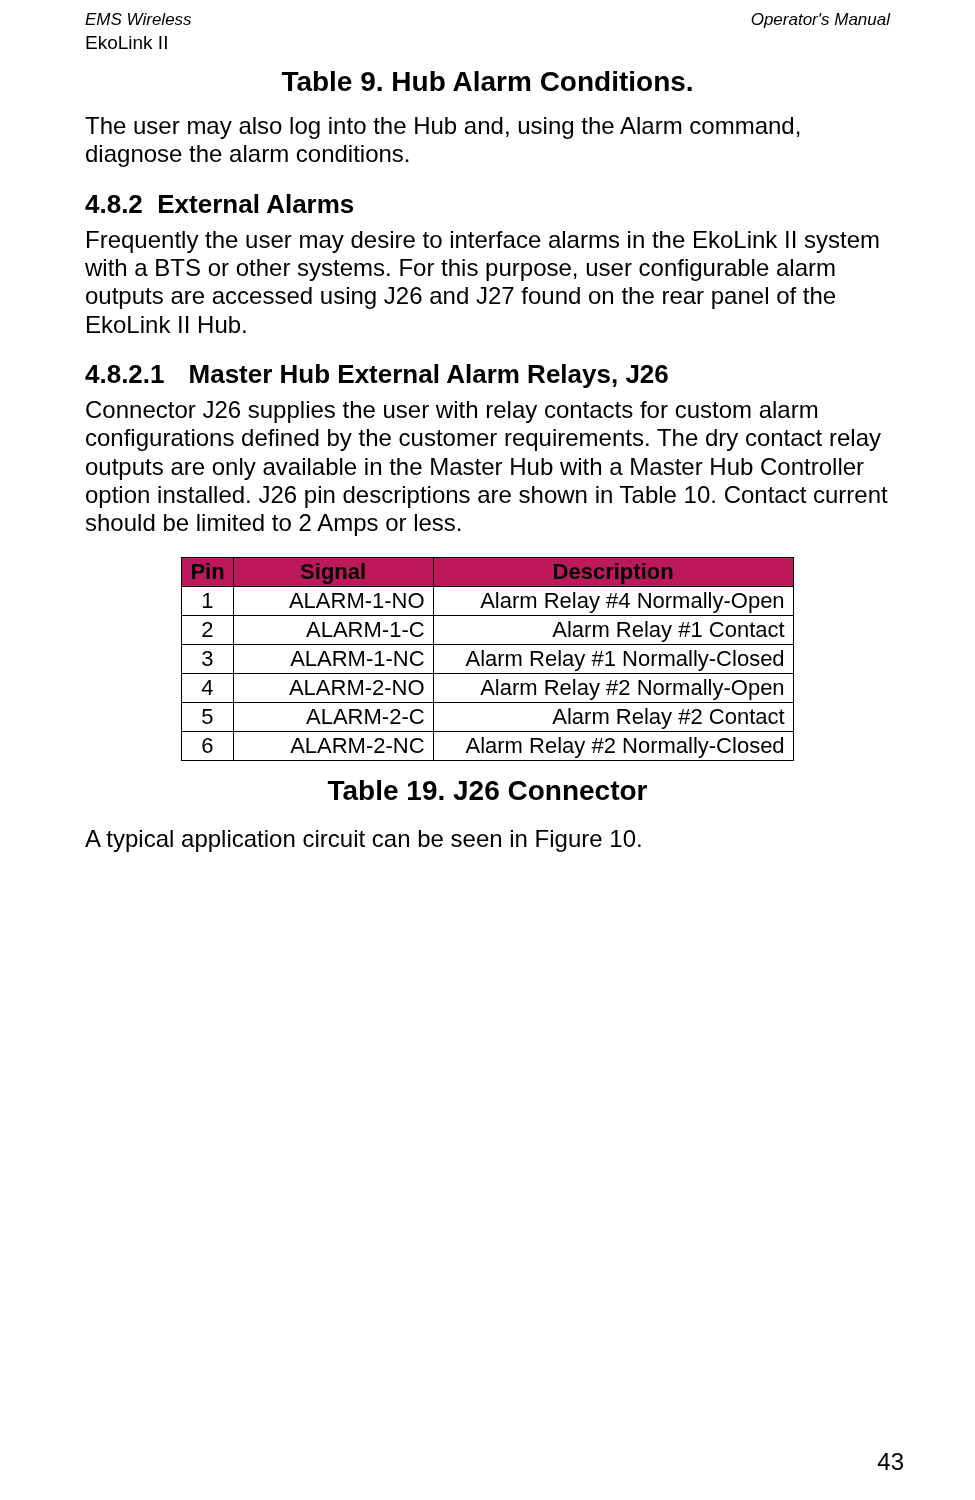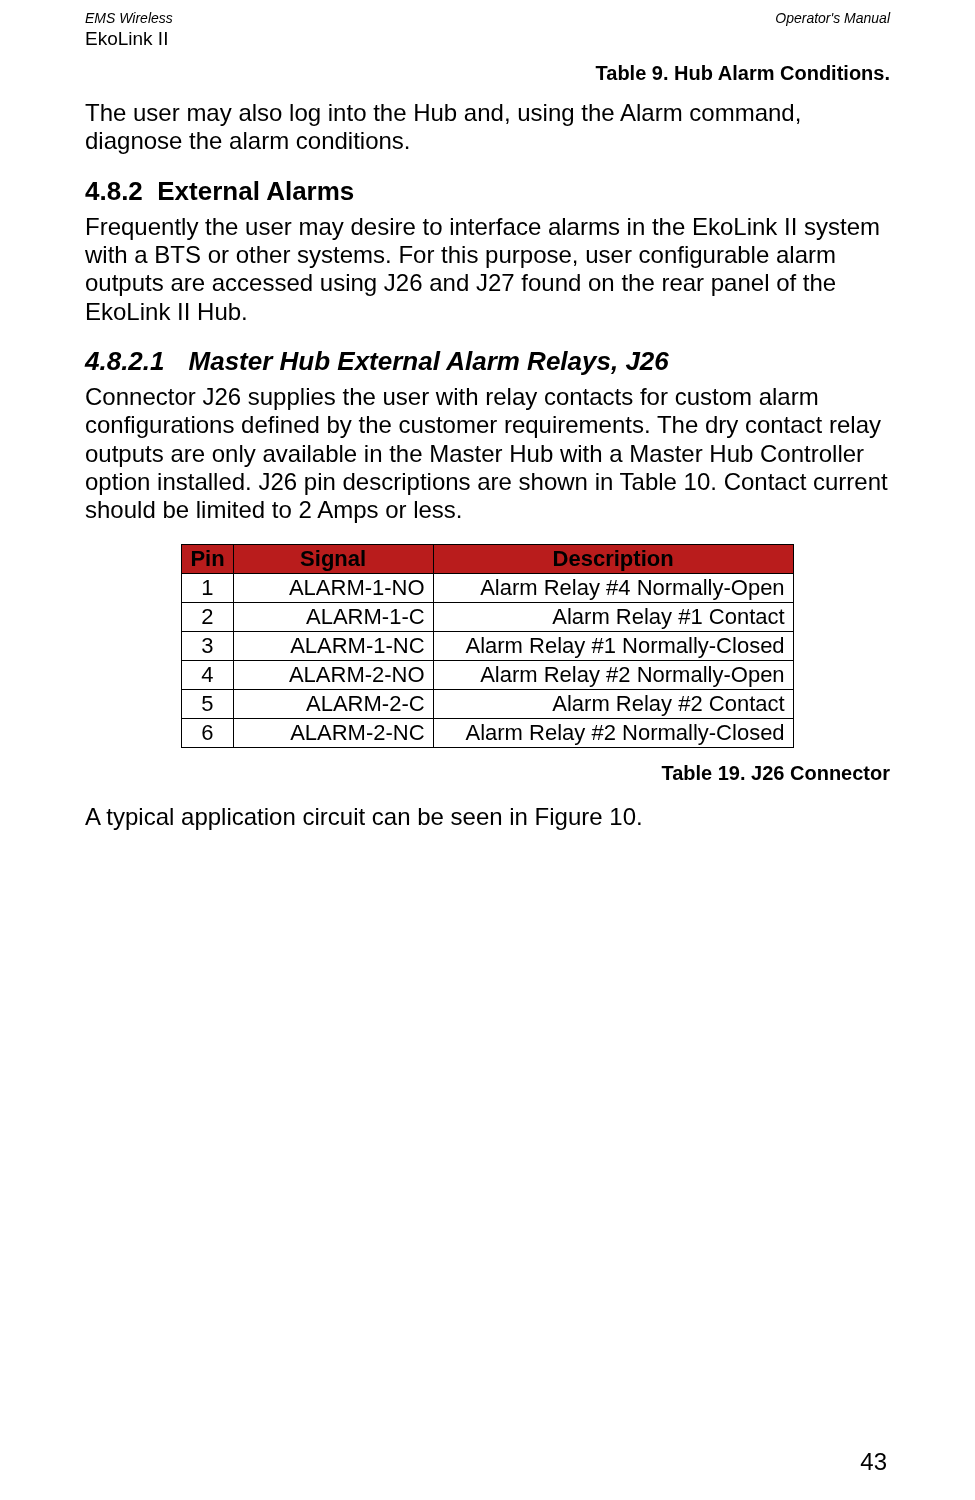--- a/index.html
+++ b/index.html
@@ -13,90 +13,89 @@
       width: 975px;
       height: 1500px;
       padding: 10px 85px 30px 85px;
       position: relative;
       color: #000;
     }
     .header-row {
       display: flex;
       justify-content: space-between;
       align-items: center;
-      font-size: 14px;
+      font-size: 17px;
       margin-bottom: 2px;
     }
     .header-left-line1 {
       font-style: italic;
     }
     .header-left-line2 {
       font-size: 19px;
       margin-bottom: 12px;
     }
     .header-right {
       font-style: italic;
     }
     .table-caption {
-      text-align: right;
+      text-align: center;
       font-weight: bold;
-      font-size: 20px;
+      font-size: 28px;
       margin-bottom: 14px;
     }
     .body-text {
       font-size: 24px;
       line-height: 1.18;
       margin-bottom: 20px;
     }
     .section-heading {
       font-size: 26px;
       font-weight: bold;
       margin-bottom: 6px;
     }
     .subsection-heading {
       font-size: 26px;
       font-weight: bold;
       margin-bottom: 6px;
-      font-style: italic;
     }
     .subsection-number {
       display: inline-block;
       margin-right: 24px;
     }
     table.pin-table {
       border-collapse: collapse;
       margin: 6px auto 14px auto;
       font-size: 22px;
     }
     table.pin-table th,
     table.pin-table td {
       border: 1px solid #000;
       padding: 1px 8px;
       text-align: right;
       vertical-align: top;
     }
     table.pin-table th {
-      background: #b91c1c;
+      background: #be185d;
       font-weight: bold;
       text-align: center;
     }
     table.pin-table td.pin-col {
       text-align: center;
       width: 46px;
     }
     table.pin-table .signal-col {
       width: 200px;
     }
     table.pin-table .desc-col {
       width: 360px;
     }
     .page-number {
       position: absolute;
       bottom: 24px;
-      right: 88px;
+      right: 71px;
       font-size: 24px;
     }
     .spacer-top {
       height: 0px;
     }
     .spacer-mid {
       height: 4px;
     }
   </style>
 </head>

